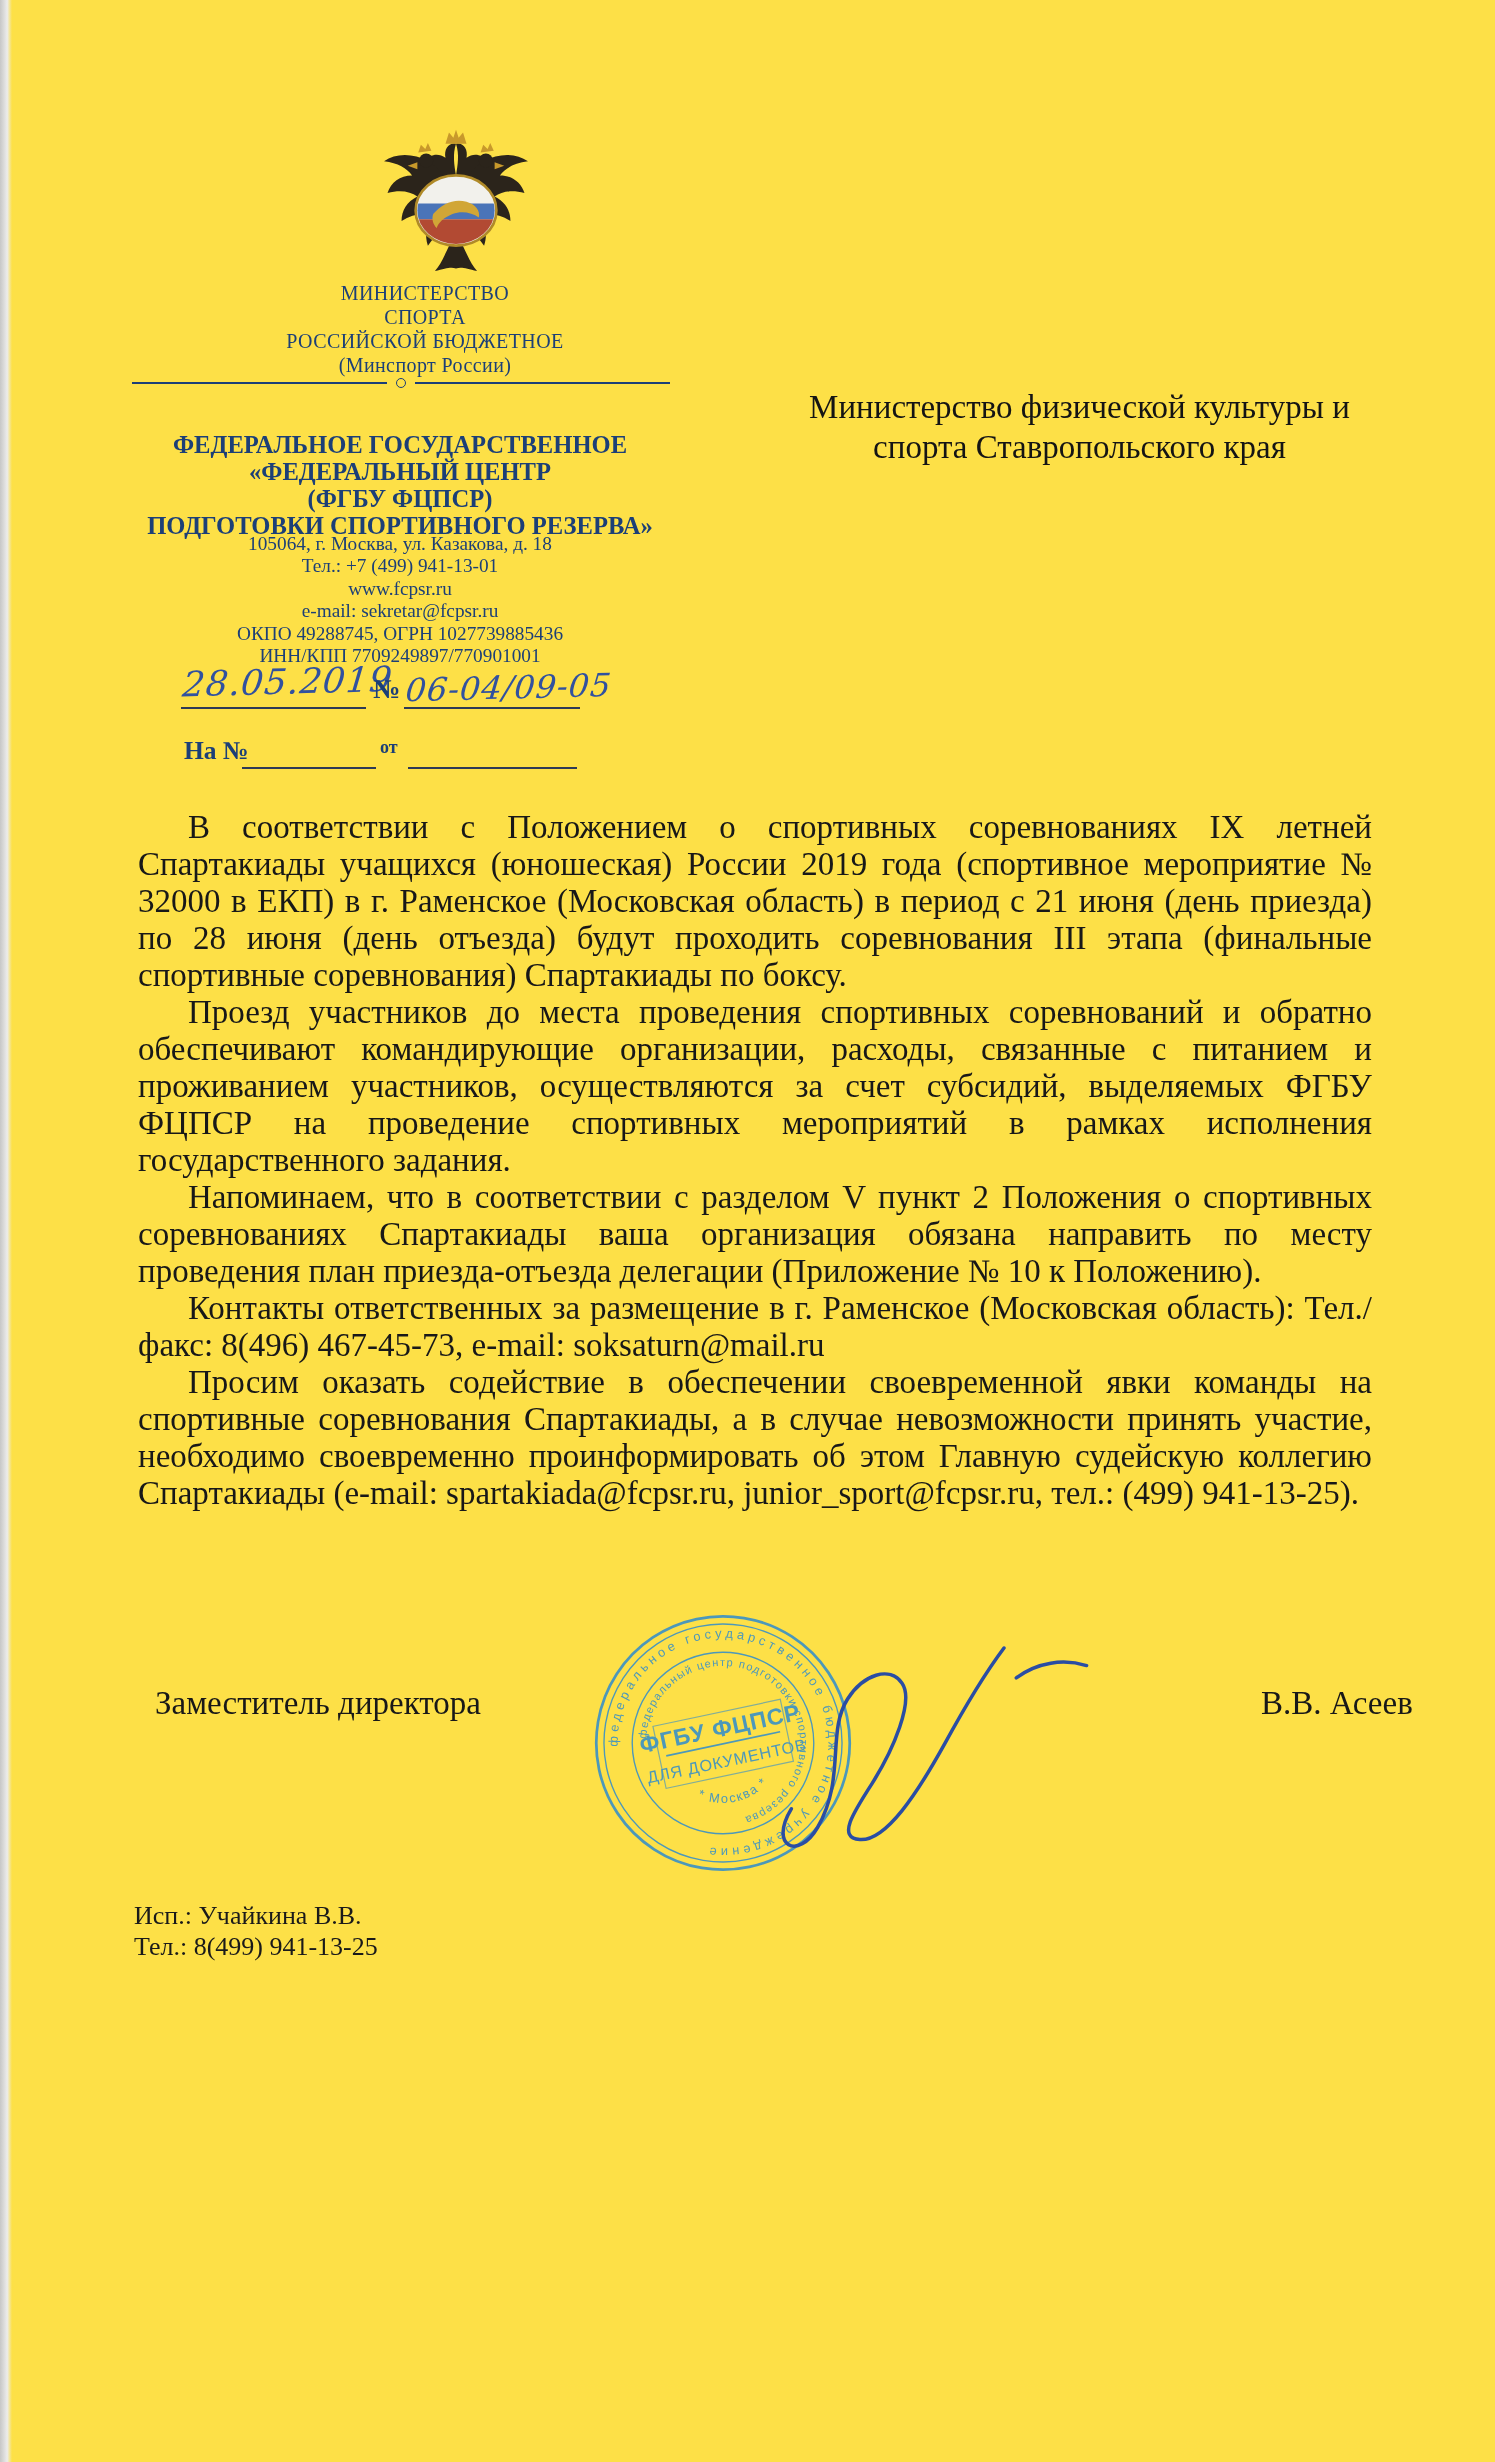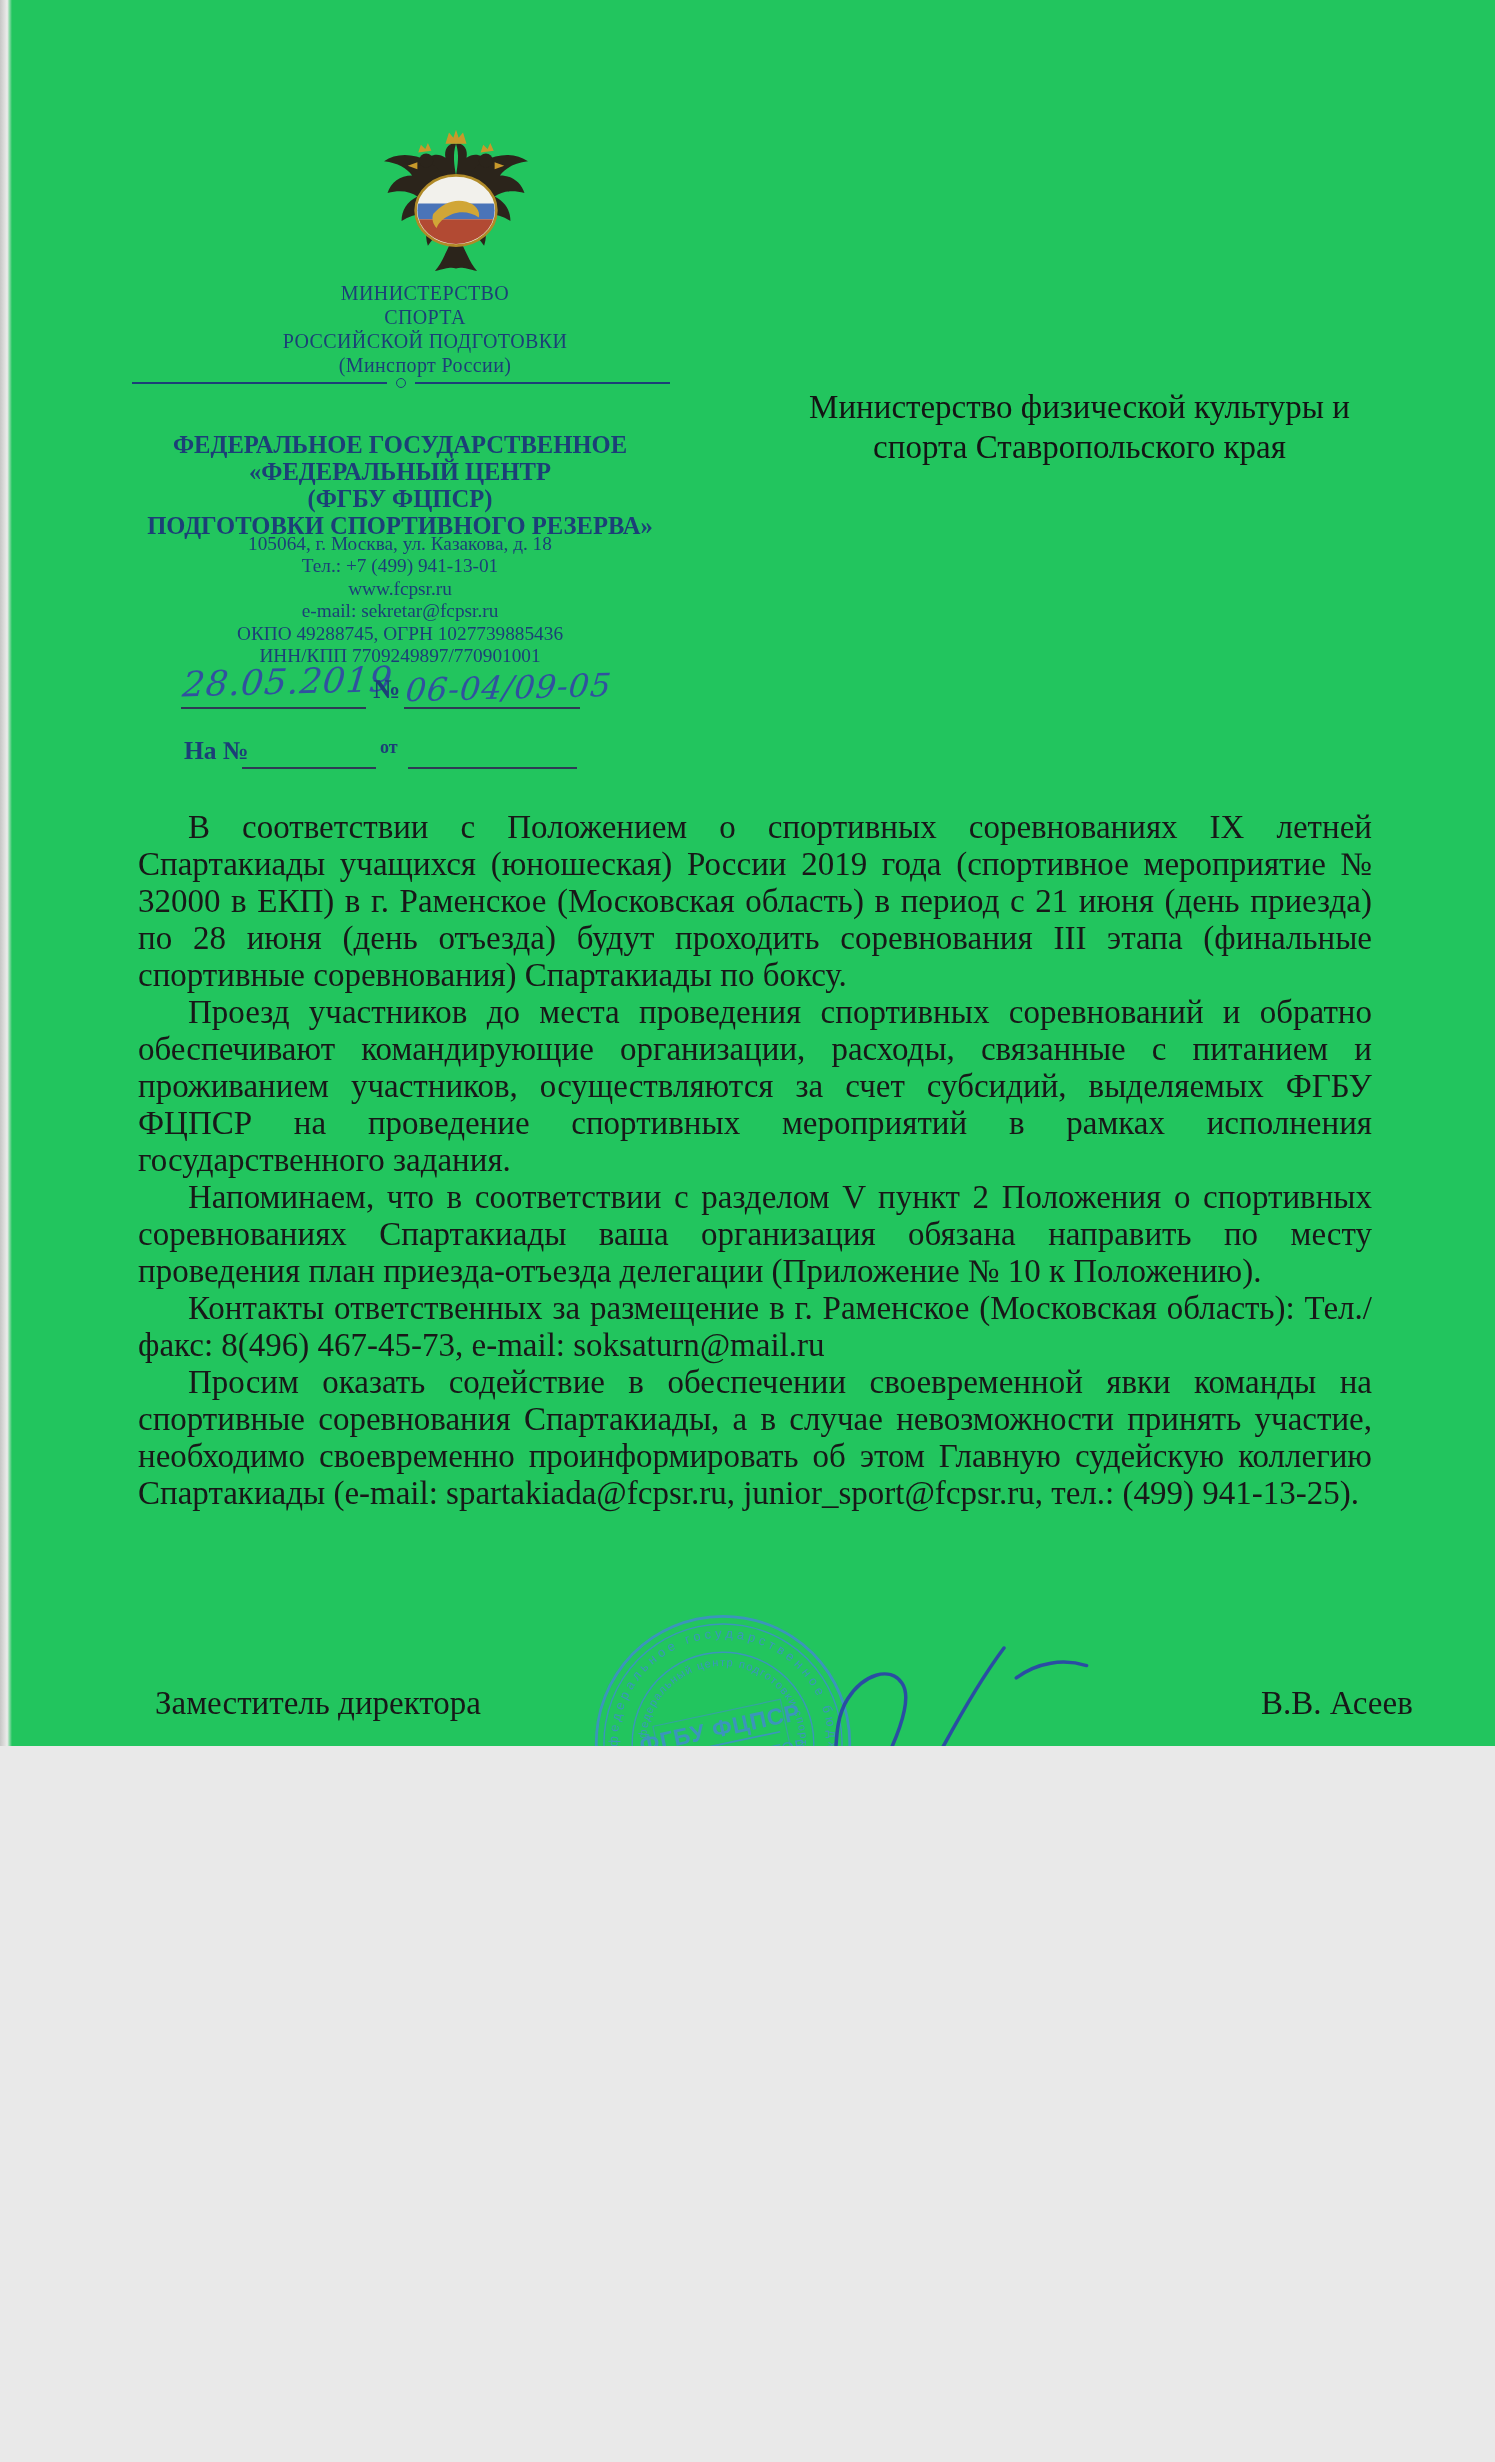--- a/index.html
+++ b/index.html
@@ -1,18 +1,18 @@
 <!DOCTYPE html>
 <html style="font-size:14px"><head>
 <meta charset="utf-8">
 <style>
   html,body { margin:0; padding:0; background:#e9e9e9; }
   .page {
-    position:relative; width:1495px; height:1746px;
-    background:#22c55e; overflow:hidden;
+    position:relative; width:1495px; height:2462px;
+    background:#fde047; overflow:hidden;
     font-family:"Liberation Serif", serif; color:#181818;
   }
   .scan-edge-left {
     position:absolute; left:0; top:0; width:12.3px; height:100%;
     background:linear-gradient(90deg,#c7c7c6,#ececeb 60%, rgba(255,255,255,0));
   }
   
   .emblem { position:absolute; left:368px; top:128px; width:176px; height:151px; }
   .ministry {
     position:absolute; left:148px; top:281px; width:554px;
@@ -95,21 +95,21 @@
     <g clip-path="url(#shieldClip)">
       <rect x="54" y="86" width="92" height="18" fill="#4a74b8"></rect>
       <rect x="54" y="104" width="92" height="30" fill="#b24a33"></rect>
       <path d="M74,98 C84,86 98,80 112,84 C122,87 128,94 126,102 C118,96 106,94 96,98 C86,102 80,108 78,114 C74,110 72,104 74,98 Z" fill="#d1a636"></path>
     </g>
   </svg>
 
   <div class="ministry">
     <div>МИНИСТЕРСТВО</div>
     <div>СПОРТА</div>
-    <div>РОССИЙСКОЙ ПОДГОТОВКИ</div>
+    <div>РОССИЙСКОЙ БЮДЖЕТНОЕ</div>
     <div>(Минспорт России)</div>
   </div>
 
   <div class="sep">
     <span class="rule"></span>
     <span class="ring"></span>
     <span class="rule"></span>
   </div>
 
   <div class="org">

